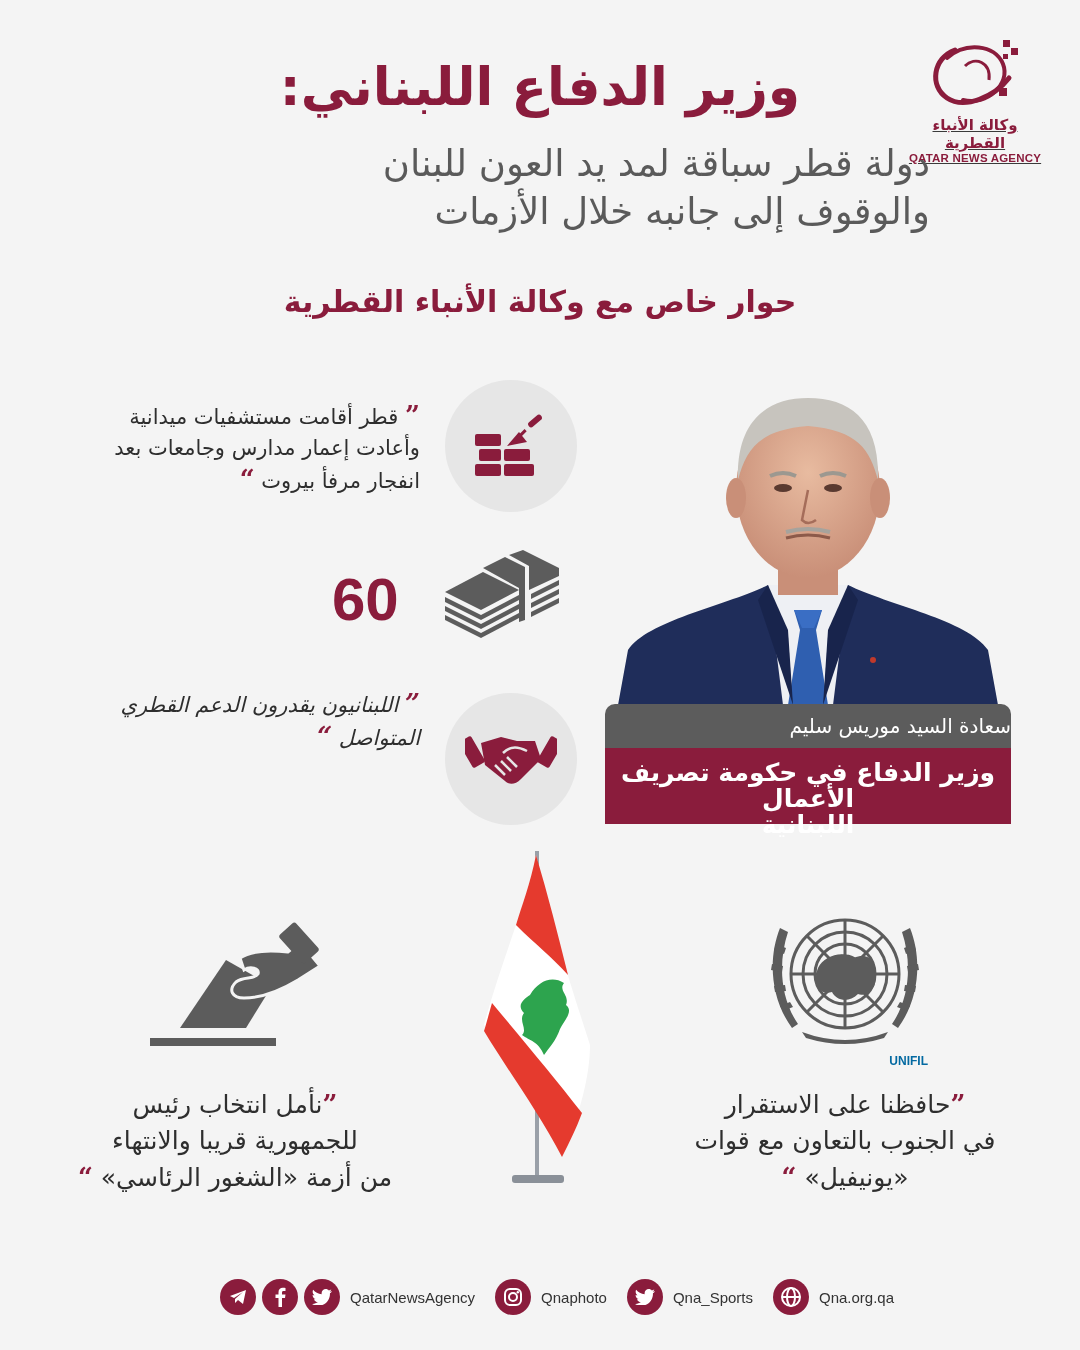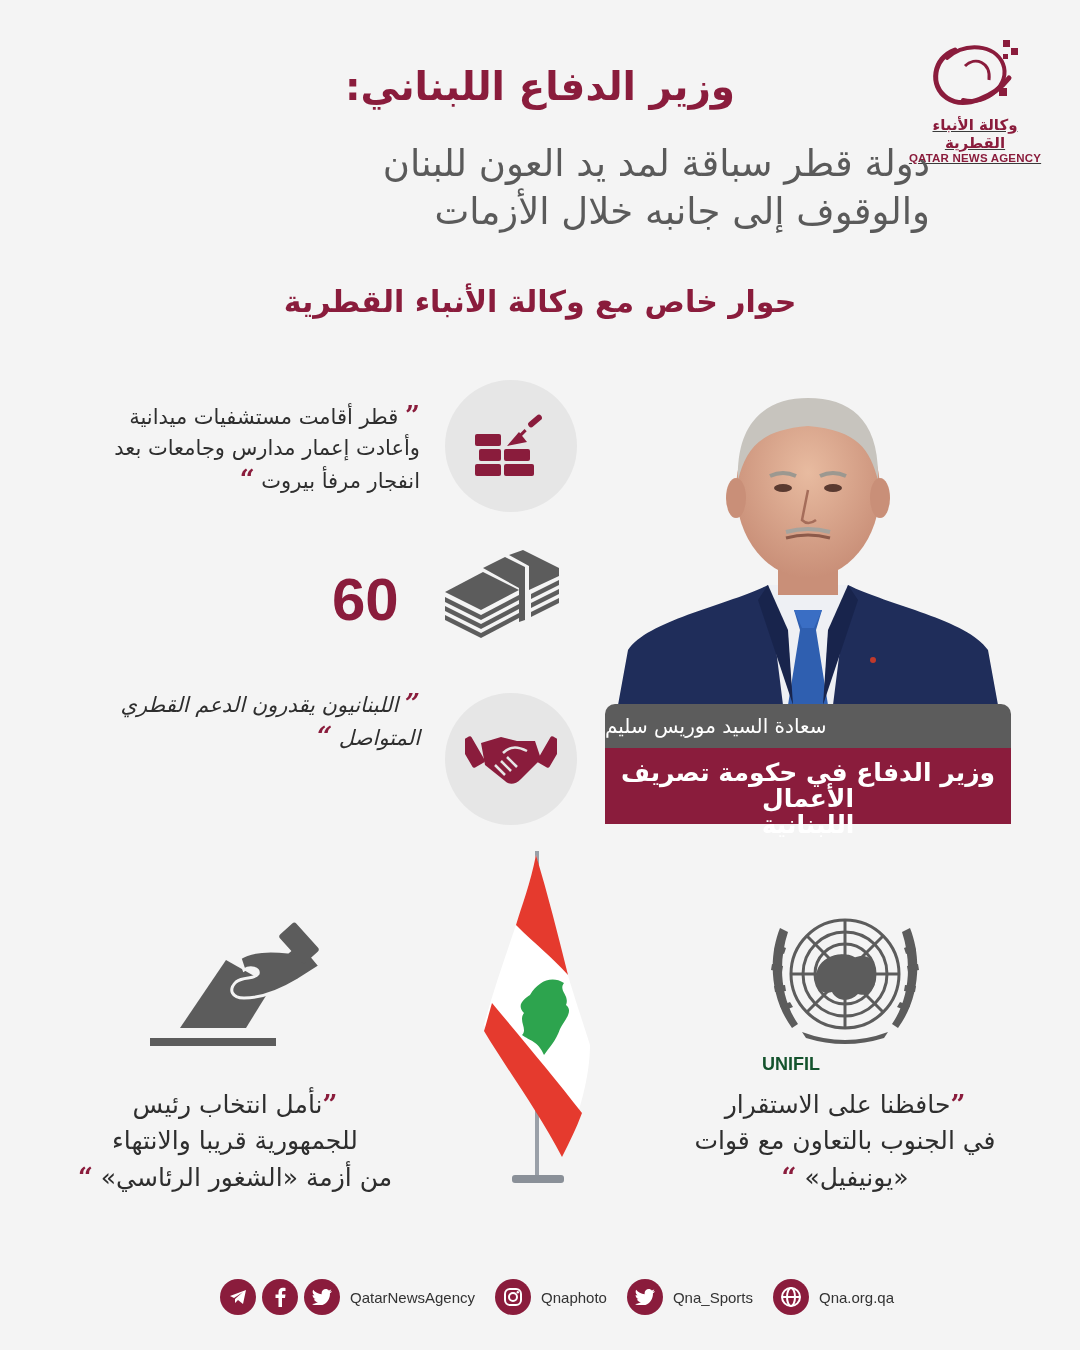--- a/index.html
+++ b/index.html
@@ -7,36 +7,36 @@
   body { position: relative; font-family: "DejaVu Sans", sans-serif; color: #3a3a3a; }
   .abs { position: absolute; }
 
   
   .logo { left: 900px; top: 36px; width: 150px; text-align: center; text-decoration: underline; }
   .logo svg { display: block; margin: 0 auto; }
   .logo-ar { font-size: 15px; font-weight: bold; color: #8a1c3c; direction: rtl; margin-top: 2px; }
   .logo-en { font-family: "Liberation Sans", sans-serif; font-size: 11.5px; font-weight: bold; color: #8a1c3c; letter-spacing: 0.2px; }
 
   
-  .title { left: 150px; width: 780px; top: 52px; text-align: center; font-size: 39px; font-weight: bold; color: #8a1c3c; direction: rtl; line-height: 70px; }
+  .title { left: 150px; width: 780px; top: 52px; text-align: center; font-size: 52px; font-weight: bold; color: #8a1c3c; direction: rtl; line-height: 70px; }
   .subtitle { left: 150px; width: 780px; top: 140px; text-align: right; font-size: 37px; color: #5a5a5a; direction: rtl; line-height: 48px; }
   .tagline { left: 150px; width: 780px; top: 280px; text-align: center; font-size: 30px; font-weight: bold; color: #8a1c3c; direction: rtl; line-height: 44px; }
 
   
   .circle { width: 132px; height: 132px; border-radius: 50%; background: #e6e6e6; display: flex; align-items: center; justify-content: center; }
 
   .quote-text { direction: rtl; text-align: right; font-size: 21px; line-height: 31px; color: #2e2e2e; }
   .q { color: #8a1c3c; font-weight: bold; font-family: "DejaVu Serif", serif; font-size: 26px; }
 
   
   .big-num { font-family: "Liberation Sans", sans-serif; font-weight: bold; font-size: 60px; color: #8a1c3c; line-height: 80px; }
 
   
   .portrait { left: 618px; top: 380px; width: 380px; height: 325px; overflow: hidden; }
-  .name-bar { left: 605px; top: 704px; width: 406px; height: 44px; background: #5c5c5c; border-radius: 10px 10px 0 0; color: #fff; font-size: 20px; direction: rtl; text-align: left; line-height: 44px; }
+  .name-bar { left: 605px; top: 704px; width: 406px; height: 44px; background: #5c5c5c; border-radius: 10px 10px 0 0; color: #fff; font-size: 20px; direction: rtl; text-align: right; line-height: 44px; }
   .role-bar { left: 605px; top: 748px; width: 406px; height: 76px; background: #8a1c3c; color: #fff; font-size: 25px; font-weight: bold; direction: rtl; text-align: center; line-height: 26px; padding-top: 12px; }
 
   .bottom-quote { direction: rtl; text-align: center; font-size: 25px; line-height: 36px; color: #2e2e2e; }
 
   
   .footer { left: 220px; top: 1276px; height: 42px; display: flex; align-items: center; gap: 6px; }
   .soc { width: 36px; height: 36px; border-radius: 50%; background: #8a1c3c; display: flex; align-items: center; justify-content: center; }
   .soc-label { font-family: "Liberation Sans", sans-serif; font-size: 15px; color: #333; margin-right: 14px; margin-left: 4px; }
 </style>
 </head>
@@ -213,21 +213,21 @@
     </g>
     <g fill="#5c5c5c">
       <path d="M56 60 C62 48 80 42 92 50 C104 44 116 52 112 66 C118 78 104 90 96 86 C86 96 74 92 70 84 C58 88 50 76 56 60 Z"></path>
       <path d="M18 20 C6 50 8 90 30 120 L36 116 C18 90 16 54 26 24 Z"></path>
       <path d="M148 20 C160 50 158 90 136 120 L130 116 C148 90 150 54 140 24 Z"></path>
       <path d="M14 36 l10 4 l-2 6 l-10 -4 Z M10 56 l11 2 l-1 6 l-11 -2 Z M12 78 l11 -1 l1 6 l-11 1 Z M18 98 l10 -4 l3 5 l-10 4 Z"></path>
       <path d="M152 36 l-10 4 l2 6 l10 -4 Z M156 56 l-11 2 l1 6 l11 -2 Z M154 78 l-11 -1 l-1 6 l11 1 Z M148 98 l-10 -4 l-3 5 l10 4 Z"></path>
       <path d="M40 124 Q83 140 126 124 L122 130 Q83 142 44 130 Z"></path>
     </g>
   </svg>
-  <div style="font-family:'Liberation Sans',sans-serif; font-weight:bold; font-size:18px; color:#14532d; text-align:left; width:166px; margin-top:2px;">UNIFIL</div>
+  <div style="font-family:'Liberation Sans',sans-serif; font-weight:bold; font-size:12px; color:#0369a1; text-align:right; width:166px; margin-top:2px;">UNIFIL</div>
 </div>
 <div class="abs bottom-quote" style="left:665px; width:360px; top:1086px;">
   <div><span class="q">”</span><span>حافظنا على الاستقرار</span></div>
   <div>في الجنوب بالتعاون مع قوات</div>
   <div><span>«يونيفيل»</span> <span class="q">“</span></div>
 </div>
 
 <div class="abs footer">
   <a class="soc">
     <svg width="18" height="16" viewBox="0 0 18 16">

